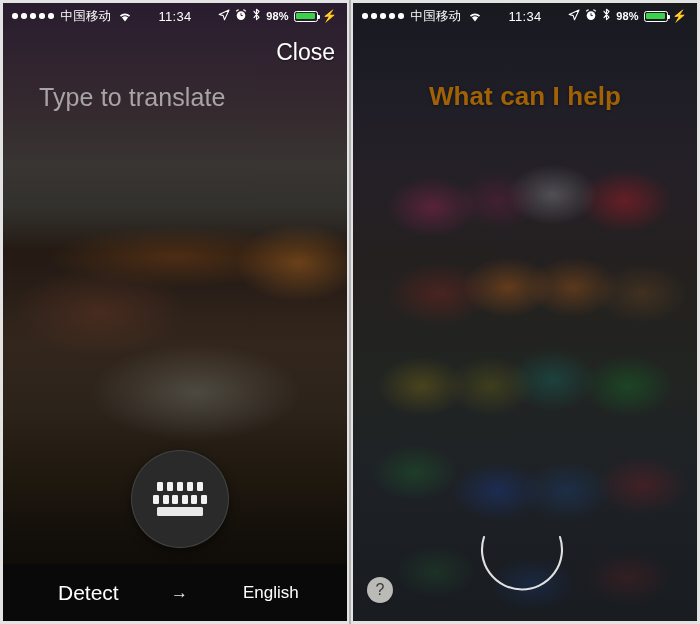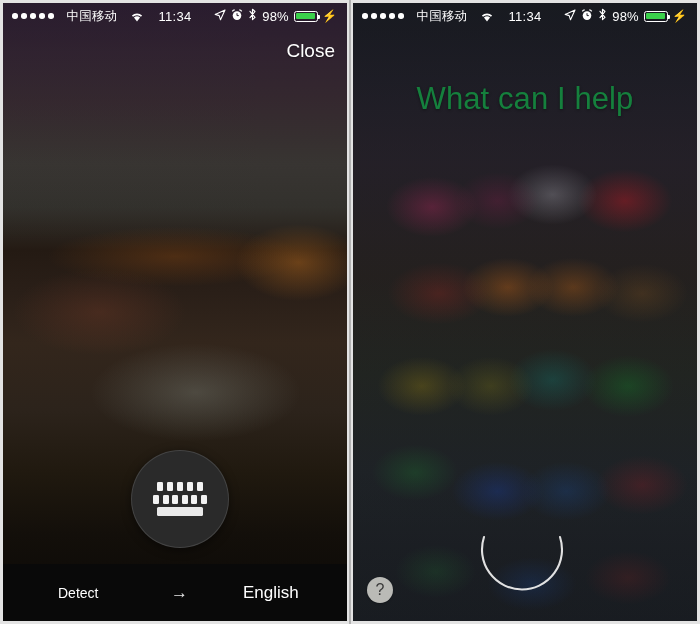--- a/index.html
+++ b/index.html
@@ -33,36 +33,36 @@
   .statusbar{
     position:absolute; top:0; left:0; right:0;
     height:26px;
     display:flex; align-items:center;
     padding:0 9px;
     color:#ffffff;
     font-size:12.5px;
     letter-spacing:.2px;
     z-index:40;
   }
-  .sb-left{ display:flex; align-items:center; gap:11px; }
+  .sb-left{ display:flex; align-items:center; gap:5px; }
   .dots{ display:flex; gap:3.5px; align-items:center; }
   .dots i{ display:block; width:5.5px; height:5.5px; border-radius:50%; background:#fff; }
   .carrier{ font-size:12.5px; font-weight:500; padding-left:2px; }
   .wifi{ width:14px; height:11px; position:relative; display:inline-block; margin-left:2px;}
   .wifi svg{ display:block; }
   .sb-time{
     position:absolute; left:0; right:0; text-align:center;
     font-size:13px; font-weight:400; letter-spacing:.3px;
     pointer-events:none;
   }
   .sb-right{
     margin-left:auto; display:flex; align-items:center; gap:5px;
     position:relative; z-index:2;
   }
-  .battpct{ font-size:13px; font-weight:400; }
+  .battpct{ font-size:11px; font-weight:700; }
   .battery{
     width:24px; height:11px; border:1.3px solid #fff; border-radius:2.5px;
     position:relative; padding:1.2px;
   }
   .battery::after{
     content:""; position:absolute; right:-3.4px; top:3px;
     width:2px; height:4.5px; background:#fff; border-radius:0 1px 1px 0;
   }
   .battery span{ display:block; height:100%; background:#3ad14b; border-radius:1px; }
   .bolt{ font-size:12px; line-height:1; }
@@ -90,21 +90,21 @@
         #0a0806 100%);
     filter:blur(0.4px);
   }
   .bg-translate-tint{
     position:absolute; inset:0;
     background:linear-gradient(180deg, rgba(40,25,45,.55) 0%, rgba(30,20,25,.18) 22%, rgba(0,0,0,0) 40%);
   }
 
   .close-btn{
     position:absolute; top:38px; right:12px;
-    color:#ffffff; font-size:19px; line-height:1;
+    color:#ffffff; font-size:23px; line-height:1;
     z-index:30; cursor:pointer;
     text-shadow:0 1px 2px rgba(0,0,0,.45);
   }
   .type-placeholder{
     position:absolute; top:80px; left:36px;
     font-size:25px; color:#a8a3a6; letter-spacing:.1px;
     z-index:30; white-space:nowrap;
   }
 
   .kb-button{
@@ -120,21 +120,21 @@
   .kb-row{ display:flex; justify-content:center; gap:3.4px; margin-bottom:3.2px; }
   .kb-row i{ display:block; width:6.6px; height:9px; background:#f2f2f2; border-radius:1.3px; }
   .kb-space{ height:9px; background:#e9e9e9; border-radius:1.5px; margin:1px 4px 0 4px; }
 
   .lang-bar{
     position:absolute; left:0; right:0; bottom:0;
     height:57px; background:#090909;
     display:flex; align-items:center;
     color:#fff; z-index:30;
   }
-  .lang-bar .src{ position:absolute; left:55px; font-size:14px; cursor:pointer; }
+  .lang-bar .src{ position:absolute; left:55px; font-size:21px; cursor:pointer; }
   .lang-bar .arr{ position:absolute; left:168px; font-size:17px; color:#e6e6e6; }
   .lang-bar .dst{ position:absolute; left:240px; font-size:17px; cursor:pointer;text-align:center; }
 
   
   .bg-siri{
     position:absolute; inset:0;
     background:
       radial-gradient(64px 42px at 23% 33%, rgba(205,45,105,.48), rgba(0,0,0,0) 72%),
       radial-gradient(58px 40px at 42% 32%, rgba(160,35,90,.38), rgba(0,0,0,0) 72%),
       radial-gradient(62px 42px at 58% 31%, rgba(215,215,225,.40), rgba(0,0,0,0) 72%),
@@ -157,22 +157,22 @@
       linear-gradient(180deg,#1b1d24 0%, #23212b 12%, #2b242c 26%, #2a2420 44%,
                       #262a24 60%, #23282c 76%, #1f2328 88%, #1c2026 100%);
   }
   .bg-siri-veil{
     position:absolute; inset:0;
     background:linear-gradient(180deg, rgba(22,24,30,.62) 0%, rgba(25,25,32,.40) 20%, rgba(20,22,26,.26) 50%, rgba(18,20,24,.34) 100%);
   }
 
   .siri-prompt{
     position:absolute; top:78px; left:0; right:0;
-    text-align:center; color:#15803d;
-    font-size:31px; line-height:1.18; font-weight:400;
+    text-align:center; color:#a16207;
+    font-size:26px; line-height:1.18; font-weight:700;
     letter-spacing:.1px; z-index:30;
     text-shadow:0 1px 3px rgba(0,0,0,.42);
     padding:0 28px;
   }
   .help-btn{
     position:absolute; left:14px; bottom:18px;
     width:26px; height:26px; border-radius:50%;
     background:rgba(226,226,220,.80);
     color:#3a3a3a; font-size:16px;
     display:flex; align-items:center; justify-content:center;
@@ -241,20 +241,21 @@
           <span class="battpct">98%</span>
           <span class="battery">
               <span style="width:98%"></span>
             </span>
           <span class="bolt">⚡</span>
         </div>
       </div>
 
       <div class="close-btn">Close</div>
 
+      <div class="type-placeholder">Type to translate</div>
 
       <div class="kb-button">
         <div class="kb-icon">
           <div class="kb-row">
               <i></i>
               <i></i>
               <i></i>
               <i></i>
               <i></i>
             </div>

